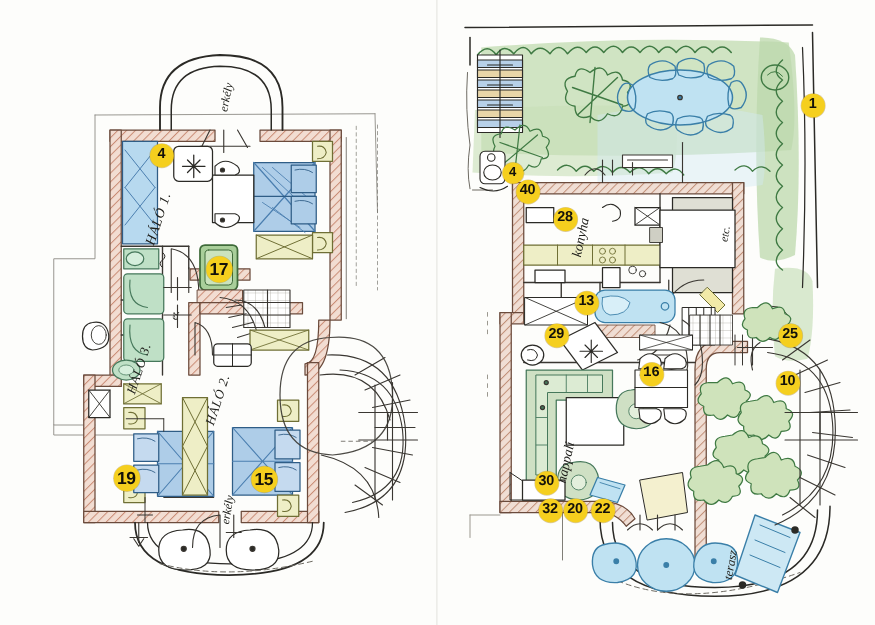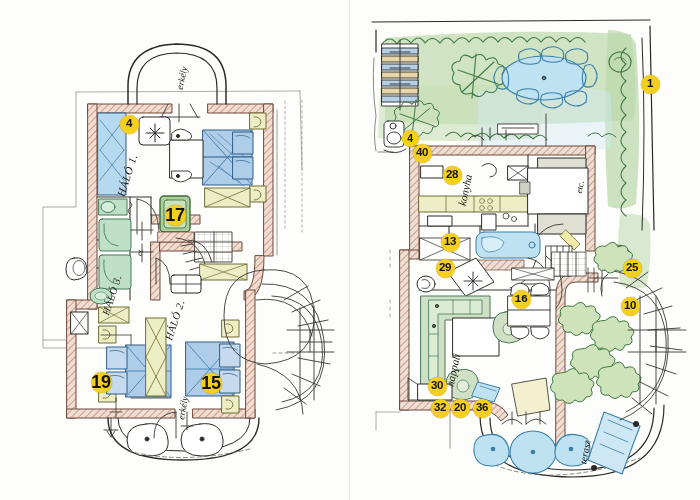--- a/index.html
+++ b/index.html
@@ -19,21 +19,21 @@
   
   .marker{position:absolute;border-radius:50%;
           background:#f5cf1e;
           box-shadow:0 0 0 .5px rgba(150,110,0,.35);
           display:flex;align-items:center;justify-content:center;
           color:#13110a;font-weight:bold;
           font-family:"Liberation Sans",sans-serif;
           letter-spacing:-.3px;line-height:1;}
   .m-sm{width:17px;height:17px;font-size:10.5px;margin-left:-8.5px;margin-top:-8.5px;}
   .m-md{width:19px;height:19px;font-size:11.5px;margin-left:-9.5px;margin-top:-9.5px;}
-  .m-lg{width:21px;height:21px;font-size:18px;margin-left:-10.5px;margin-top:-10.5px;}
+  .m-lg{width:21px;height:21px;font-size:14px;margin-left:-10.5px;margin-top:-10.5px;}
 
   
   .handlabel{position:absolute;color:#20201c;
              font-family:"Liberation Serif",serif;
              font-style:italic;white-space:nowrap;
              pointer-events:none;}
 </style>
 </head>
 <body>
 
@@ -560,24 +560,24 @@
 
     <div class="handlabel" style="left:115px;top:190px;transform:translate(-50%,-50%) rotate(-78deg);font-size:11px;">konyha</div>
     <div class="handlabel" style="left:103px;top:370px;transform:translate(-50%,-50%) rotate(-78deg);font-size:11px;">nappali</div>
     <div class="handlabel" style="left:235px;top:452px;transform:translate(-50%,-50%) rotate(-80deg);font-size:10px;">terasz</div>
     <div class="handlabel" style="left:230px;top:187px;transform:translate(-50%,-50%) rotate(-80deg);font-size:9px;">etc.</div>
 
     <div class="marker m-md" style="left:300px;top:84px;">1</div>
     <div class="marker m-sm" style="left:60px;top:138px;">4</div>
     <div class="marker m-md" style="left:72px;top:153px;">40</div>
     <div class="marker m-md" style="left:102px;top:175px;">28</div>
-    <div class="marker m-md" style="left:100px;top:242px;">13</div>
+    <div class="marker m-md" style="left:119px;top:242px;">13</div>
     <div class="marker m-md" style="left:95px;top:268px;">29</div>
     <div class="marker m-md" style="left:171px;top:299px;font-family:Liberation Mono, monospace;">16</div>
     <div class="marker m-md" style="left:282px;top:268px;">25</div>
     <div class="marker m-md" style="left:280px;top:306px;">10</div>
     <div class="marker m-md" style="left:87px;top:386px;">30</div>
     <div class="marker m-md" style="left:90px;top:408px;">32</div>
     <div class="marker m-md" style="left:110px;top:408px;">20</div>
-    <div class="marker m-md" style="left:132px;top:408px;">36</div>
+    <div class="marker m-md" style="left:132px;top:408px;">22</div>
   </div>
 
 </div>
 
 </body></html>

